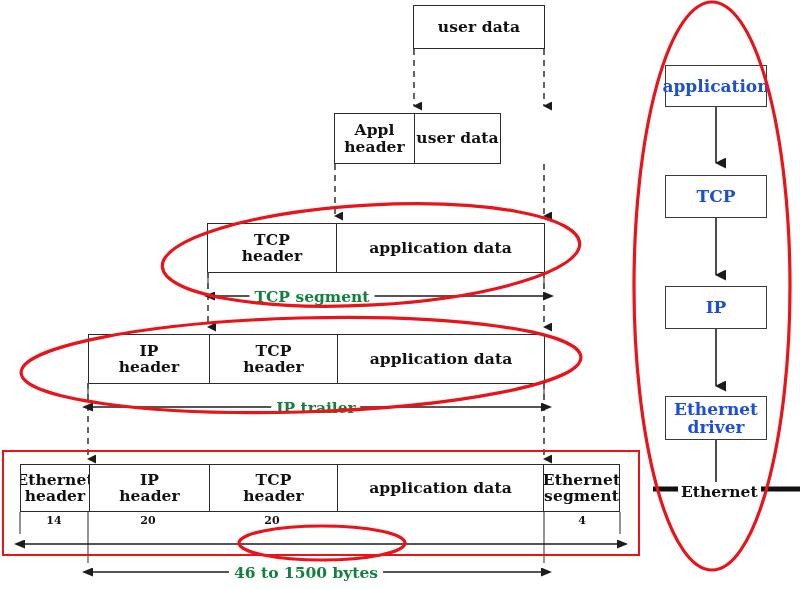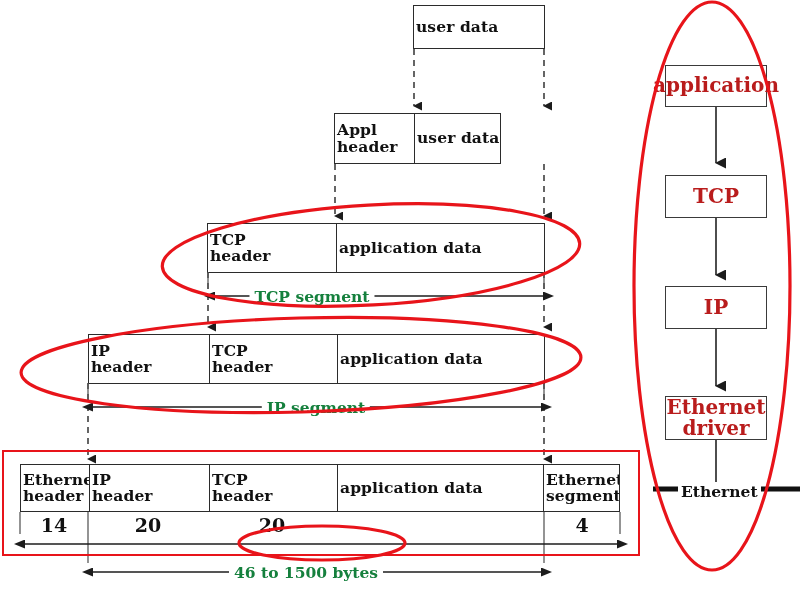--- a/index.html
+++ b/index.html
@@ -25,21 +25,21 @@
     border: 1.6px solid #2b2b2b;
     background: #ffffff;
     display: flex;
     flex-direction: row;
     align-items: stretch;
   }
   .cell {
     box-sizing: border-box;
     display: flex;
     flex-direction: column;
-    align-items: flex-start;
+    align-items: center;
     justify-content: center;
     text-align: center;
     color: #111111;
     font-weight: bold;
     font-size: 15.5px;
     line-height: 1.06;
     letter-spacing: 0.1px;
     padding: 0 2px;
     overflow: hidden;
   }
@@ -50,33 +50,33 @@
   .sbox {
     position: absolute;
     box-sizing: border-box;
     border: 1.6px solid #3a3a3a;
     background: #ffffff;
     display: flex;
     flex-direction: column;
     align-items: center;
     justify-content: center;
     text-align: center;
-    color: #b91c1c;
-    font-weight: bold;
-    font-size: 20px;
+    color: #1d4ed8;
+    font-weight: bold;
+    font-size: 17px;
     line-height: 1.06;
   }
   .sbox span { display: block; white-space: nowrap; }
 
   
   .bytelabel {
     position: absolute;
     color: #111111;
     font-weight: bold;
-    font-size: 19px;
+    font-size: 11px;
     text-align: center;
     white-space: nowrap;
   }
 
   
   .dimlabel {
     position: absolute;
     color: #15803d;
     font-weight: bold;
     font-size: 15.5px;
@@ -246,21 +246,21 @@
       <span>segment</span>
     </div>
   </div>
 
   <div class="bytelabel" style="left:24px; top:514px; width:60px;">14</div>
   <div class="bytelabel" style="left:88px; top:514px; width:120px;">20</div>
   <div class="bytelabel" style="left:208px; top:514px; width:128px;">20</div>
   <div class="bytelabel" style="left:544px; top:514px; width:76px;">4</div>
 
   <div class="dimlabel" style="left:312px; top:287px; transform:translateX(-50%);">TCP segment</div>
-  <div class="dimlabel" style="left:316px; top:398px; transform:translateX(-50%);">IP segment</div>
+  <div class="dimlabel" style="left:316px; top:398px; transform:translateX(-50%);">IP trailer</div>
   <div class="dimlabel" style="left:306px; top:563px; transform:translateX(-50%);">46 to 1500 bytes</div>
 
   <div class="sbox" style="left:665px; top:65px; width:102px; height:42px;">
     <span>application</span>
   </div>
   <div class="sbox" style="left:665px; top:175px; width:102px; height:43px;">
     <span>TCP</span>
   </div>
   <div class="sbox" style="left:665px; top:286px; width:102px; height:43px;">
     <span>IP</span>

